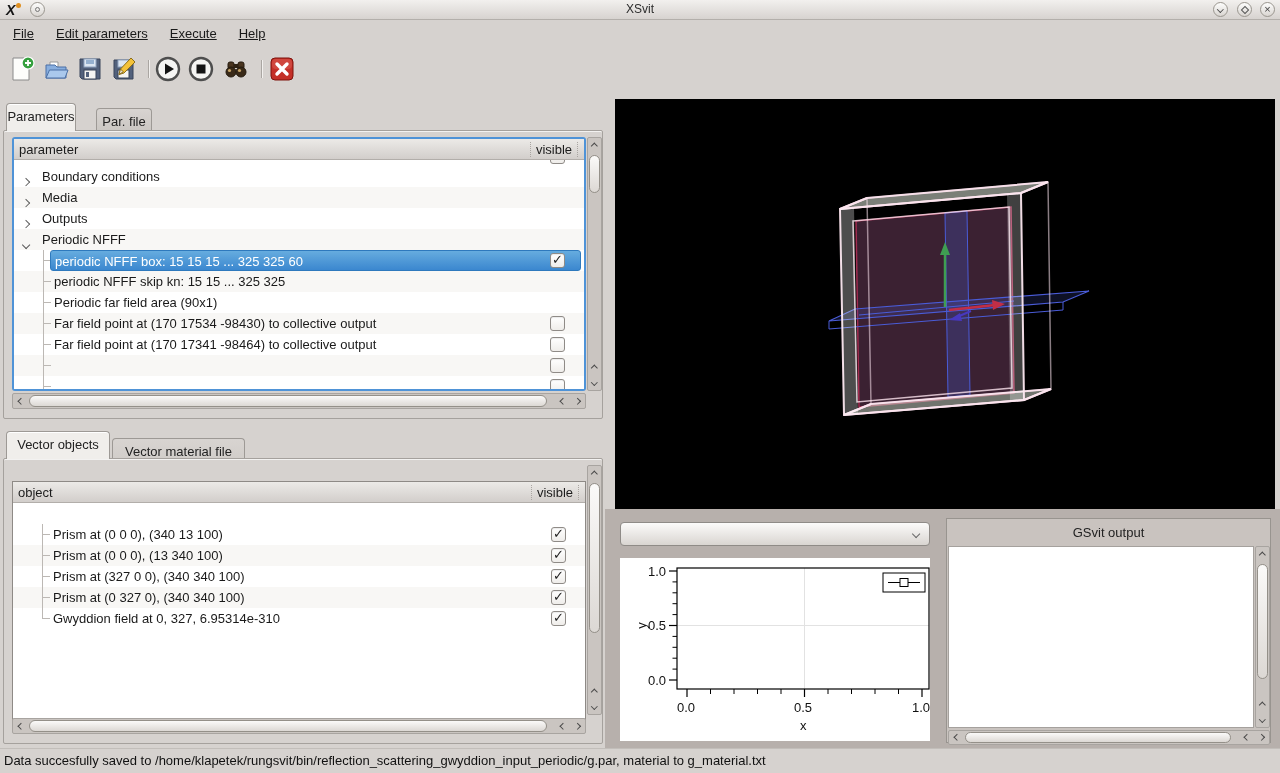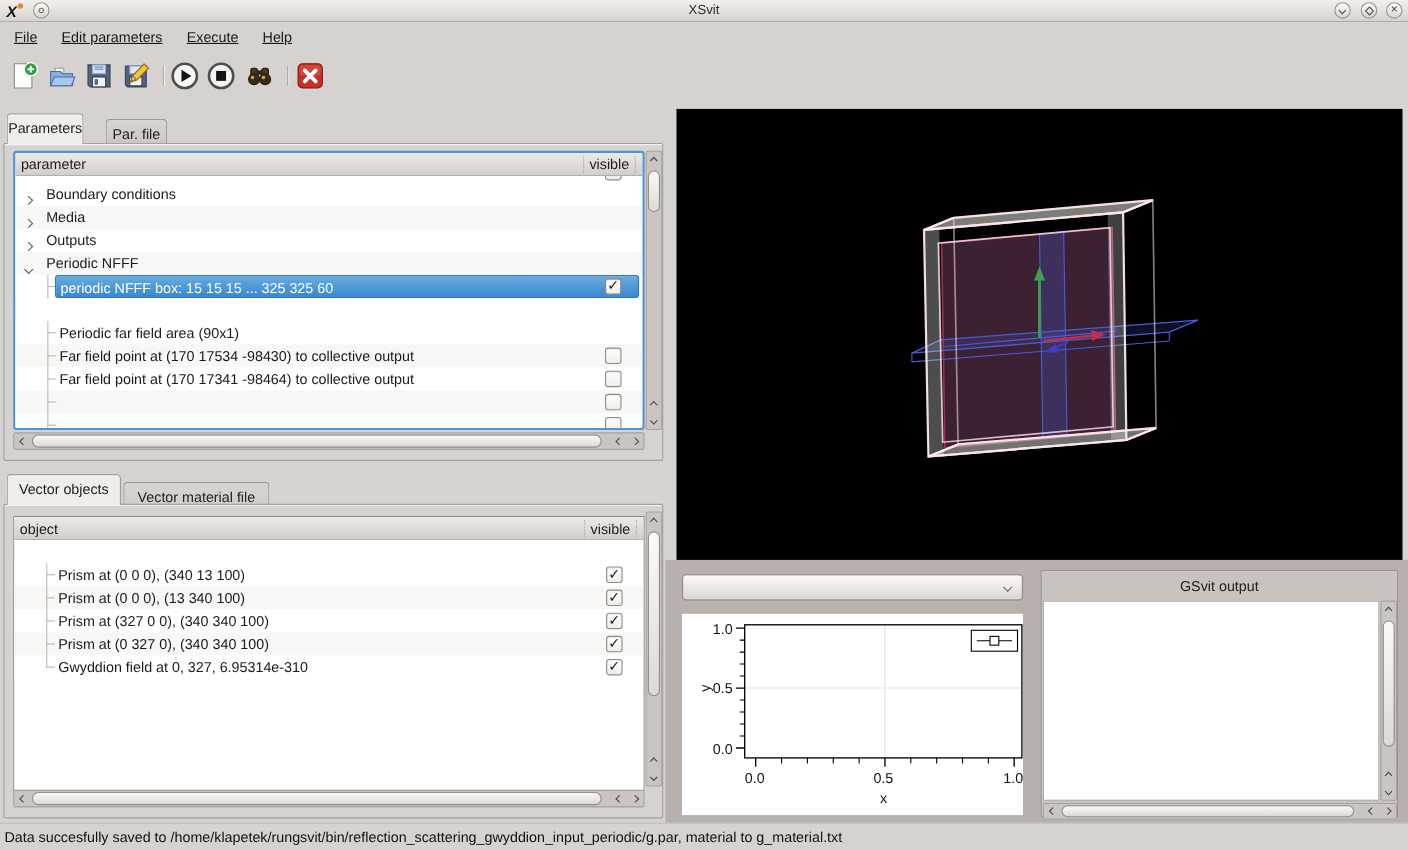--- a/index.html
+++ b/index.html
@@ -249,20 +249,25 @@
         <span class="exp"><span class="ch down"></span></span>
         <span class="lbl" style="left:28px">Periodic NFFF</span>
       </div>
       <div class="trow" style="top:90px">
         <span class="twig"></span>
         <div class="hl sel" style="left:36px">
           <span class="lbl">periodic NFFF box: 15 15 15 ... 325 325 60</span>
         </div>
         <span class="cb checked"></span>
       </div>
+      <div class="trow alt" style="top:111px">
+        <span class="twig"></span>
+        <span class="lbl" style="left:40px">periodic NFFF skip kn: 15 15 ... 325 325</span>
+
+      </div>
       <div class="trow" style="top:132px">
         <span class="twig"></span>
         <span class="lbl" style="left:40px">Periodic far field area (90x1)</span>
 
       </div>
       <div class="trow alt" style="top:153px">
         <span class="twig"></span>
         <span class="lbl" style="left:40px">Far field point at (170 17534 -98430) to collective output</span>
         <span class="cb"></span>
       </div>
@@ -310,21 +315,21 @@
 </div>
 
 <div class="abs tab active" style="left:6px; top:431px; width:104px; height:28px">
     <span>Vector objects</span>
   </div>
 <div class="abs tab inactive" style="left:112px; top:438px; width:133px; height:41px">
     <span>Vector material file</span>
   </div>
 
 <div class="abs frame" style="left:3px; top:458px; width:600px; height:286px">
-  <div id="tree2" class="abs treewrap" style="left:8px; top:10px; width:574px; height:250px">
+  <div id="tree2" class="abs treewrap" style="left:8px; top:22px; width:574px; height:250px">
     <div class="thead">
       <span class="c1">object</span>
       <span class="c2">visible</span>
     </div>
     <div class="rows" style="top:21px">
       <div class="trow" style="top:21px">
         <span class="twig"></span>
         <span class="lbl" style="left:40px">Prism at (0 0 0), (340 13 100)</span>
         <span class="cb checked"></span>
       </div>

